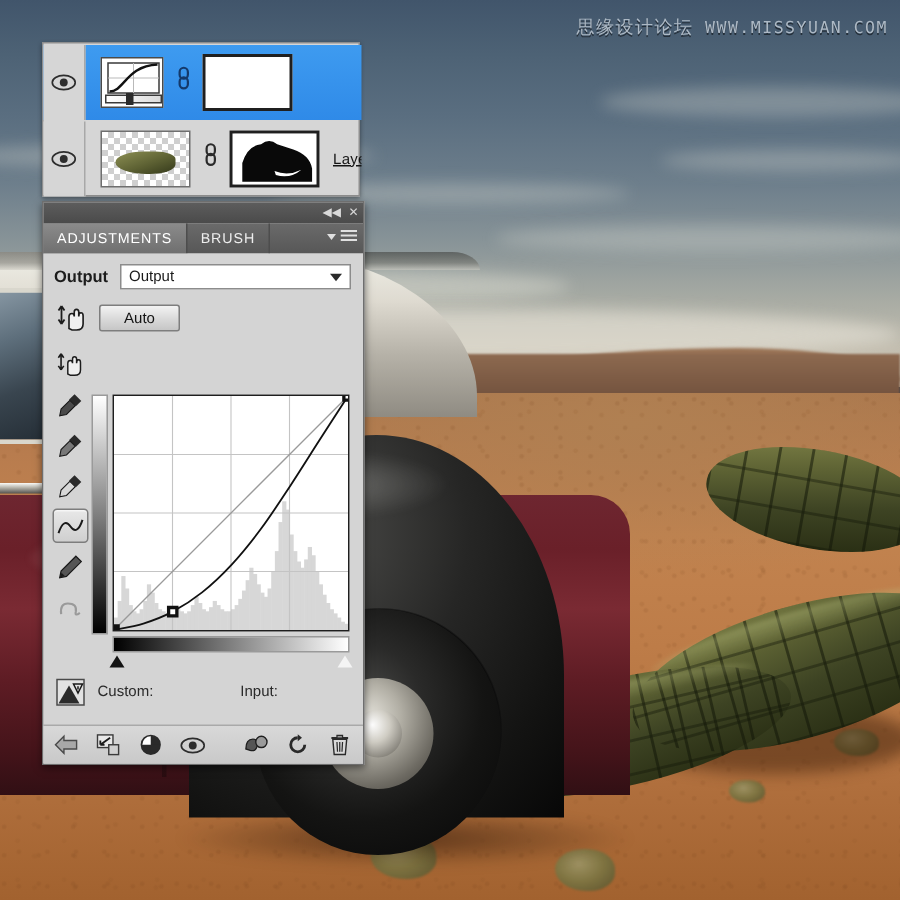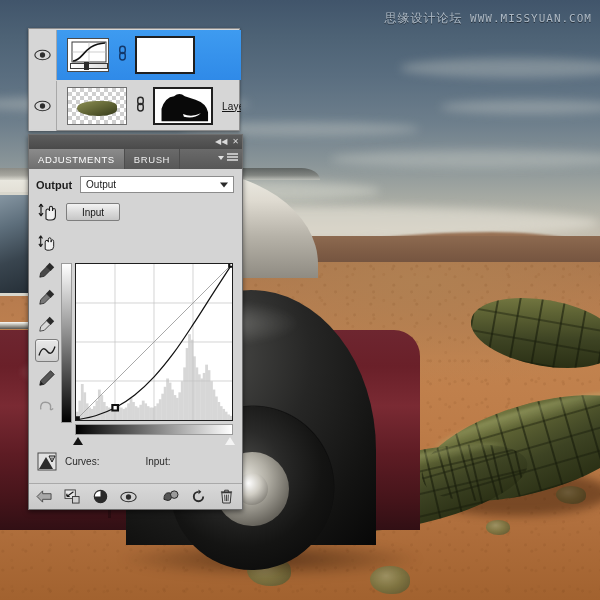--- a/index.html
+++ b/index.html
@@ -304,21 +304,21 @@
   }
   .lvl-white::after {
     content:''; position:absolute; left:-5px; top:0;
     border-left:5px solid transparent; border-right:5px solid transparent;
     border-bottom:8px solid #6a6a6a; z-index:-1;
   }
 
   .io-row { position:absolute; left:8px; top:282px; right:8px; height:20px; display:flex; align-items:center; gap:8px; }
   .io-ico { width:20px; height:19px; flex:0 0 20px; }
   .io-label { font-size:10px; color:#2a2a2a; }
-  .io-label.two { margin-left:30px; }
+  .io-label.two { margin-left:42px; }
 
   .adj-footer {
     position:absolute; left:0; right:0; bottom:0; height:26px;
     background:linear-gradient(180deg,#d8d8d8,#c9c9c9); border-top:1px solid #a9a9a9;
     display:flex; align-items:center; padding:0 7px; gap:11px;
   }
   .f-ico { width:17px; height:17px; display:flex; align-items:center; justify-content:center; }
   .f-spacer { flex:1; }
 </style>
 </head>
@@ -479,21 +479,21 @@
       </div>
 
       <div class="channel-row">
         <div class="handtool">
           <svg viewBox="0 0 22 20" width="22" height="20">
             <path d="M4 3 L4 13 M4 2 L2 5 M4 2 L6 5 M4 14 L2 11 M4 14 L6 11" stroke="#1d1d1d" stroke-width="1.2" fill="none"></path>
             <path d="M9 17 L9 9 Q9 7 11 7 Q12.5 7 12.5 9 L12.5 6 Q12.5 4.2 14 4.2 Q15.5 4.2 15.5 6 L15.5 9 Q15.5 6.5 17 6.5 Q18.4 6.5 18.4 8.5 L18.4 14 Q18.4 18 14 18 L11 18 Z" fill="#f0f0f0" stroke="#1d1d1d" stroke-width="1.1"></path>
           </svg>
         </div>
         <div class="auto-btn">
-          <span>Input</span>
+          <span>Auto</span>
         </div>
       </div>
 
       <div class="tool-col">
         <div class="tool-btn">
           <svg viewBox="0 0 22 20" width="20" height="18">
             <path d="M4 3 L4 13 M4 2 L2 5 M4 2 L6 5 M4 14 L2 11 M4 14 L6 11" stroke="#1d1d1d" stroke-width="1.2" fill="none"></path>
             <path d="M9 17 L9 9 Q9 7 11 7 Q12.5 7 12.5 9 L12.5 6 Q12.5 4.2 14 4.2 Q15.5 4.2 15.5 6 L15.5 9 Q15.5 6.5 17 6.5 Q18.4 6.5 18.4 8.5 L18.4 14 Q18.4 18 14 18 L11 18 Z" fill="#efefef" stroke="#1d1d1d" stroke-width="1.1"></path>
           </svg>
         </div>
@@ -627,21 +627,21 @@
 
       <div class="io-row">
         <div class="io-ico">
           <svg viewBox="0 0 20 19" width="20" height="19">
             <rect x="1" y="1" width="18" height="17" fill="#e2e2e2" stroke="#4a4a4a" stroke-width="1"></rect>
             <path d="M2 17 L9 5 L16 17 Z" fill="#2b2b2b"></path>
             <path d="M12 4 L18 4 L15 10 Z" fill="none" stroke="#1a1a1a" stroke-width="1"></path>
             <path d="M15 5.5 L15 7.6 M15 8.6 L15 9.2" stroke="#1a1a1a" stroke-width="1"></path>
           </svg>
         </div>
-        <span class="io-label">Curves:</span>
+        <span class="io-label">Custom:</span>
         <span class="io-label"></span>
         <span class="io-label two">Input:</span>
         <span class="io-label"></span>
       </div>
 
       <div class="adj-footer">
         <div class="f-ico">
           <svg viewBox="0 0 18 16" width="17" height="15">
             <path d="M7 2 L1 8 L7 14 L7 11 L16 11 L16 5 L7 5 Z" fill="#a8a8a8" stroke="#4a4a4a" stroke-width="1"></path>
           </svg>

